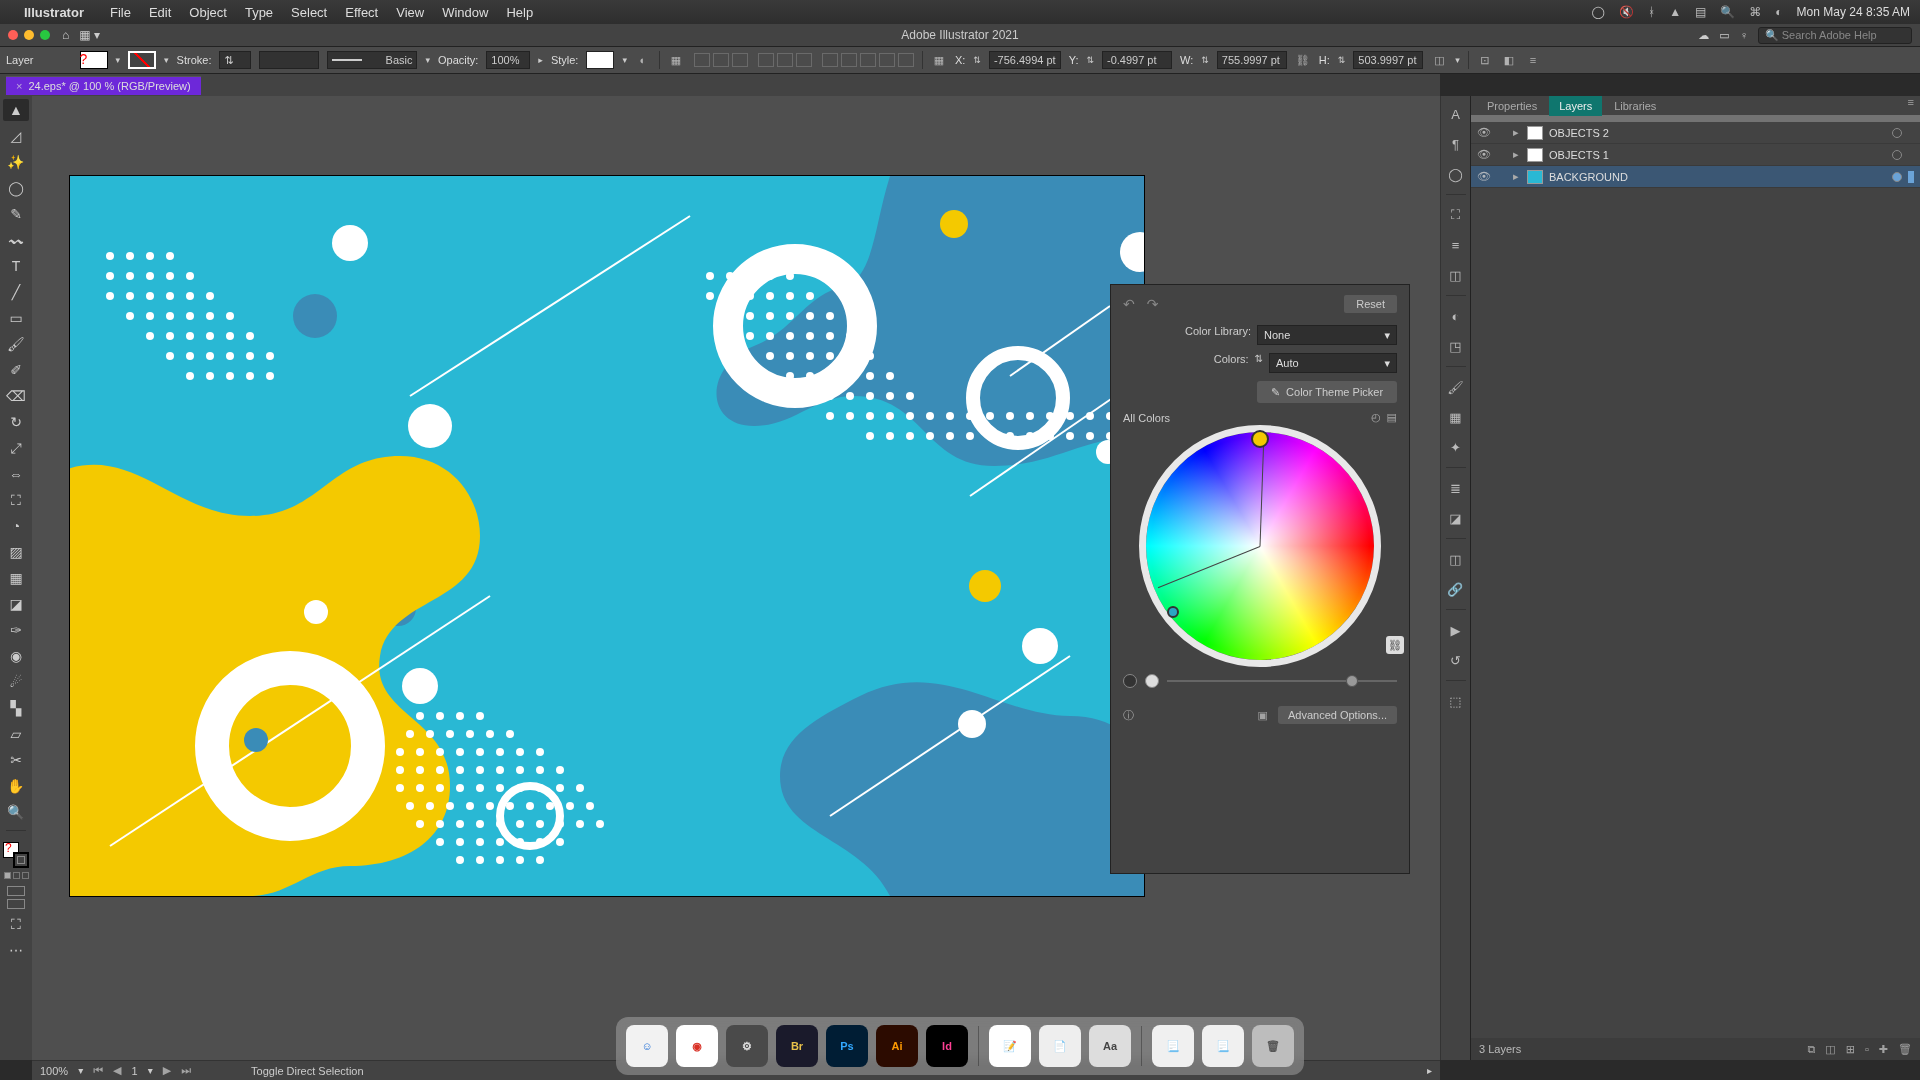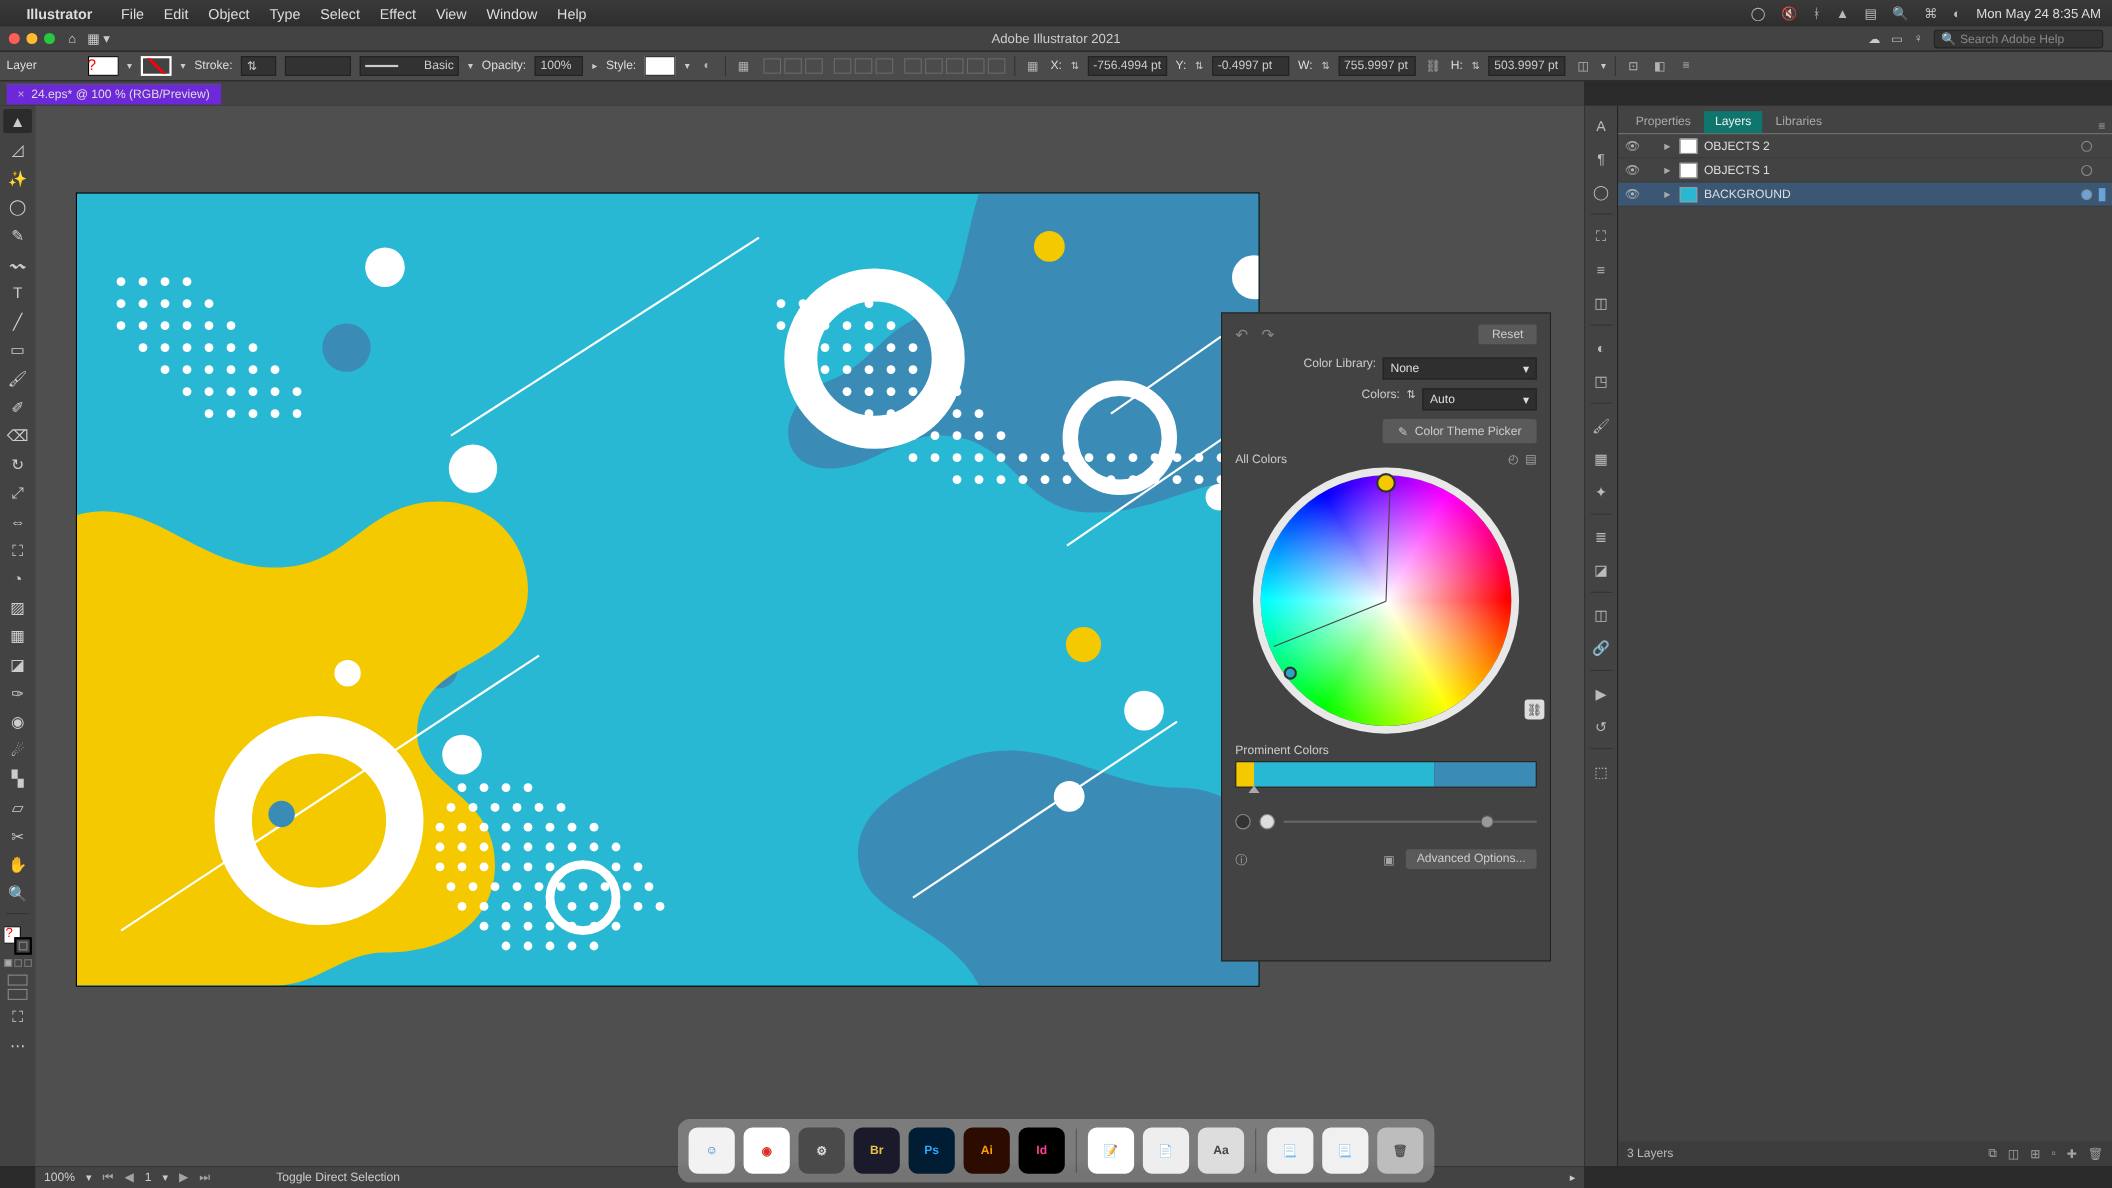--- a/index.html
+++ b/index.html
@@ -89,21 +89,21 @@
 .rp-bottom { display:flex; align-items:center; justify-content:space-between; margin-top:18px;}
 .adv-btn { background:#5a5a5a; padding:3px 10px; border-radius:3px;}
 
 
 .right-icon-strip { position:absolute; top:96px; right:450px; width:30px; bottom:20px; background:#434343; display:flex; flex-direction:column; align-items:center; gap:10px; padding-top:8px; border-left:1px solid #333;}
 .ris-icon { width:20px; height:20px; display:flex; align-items:center; justify-content:center; color:#bbb; font-size:13px;}
 .ris-sep { width:20px; height:1px; background:#333;}
 
 
 .right-panel { position:absolute; top:96px; right:0; width:450px; bottom:20px; background:#434343; border-left:1px solid #222; color:#ccc; font-size:11px;}
-.rp-tabs { display:flex; align-items:flex-end; height:26px; border-bottom:1px solid #737373; padding-left:6px; gap:2px;}
+.rp-tabs { display:flex; align-items:flex-start; height:26px; border-bottom:7px solid #737373; padding-left:6px; gap:2px;}
 .rp-tab { padding:4px 10px; color:#aaa;}
 .rp-tab.active { background:#0f766e; color:#eee;}
 .rp-tabs .menu{margin-left:auto;margin-right:6px;opacity:.7;}
 .layer-row { display:flex; align-items:center; height:22px; gap:6px; padding:0 6px; border-bottom:1px solid #3a3a3a;}
 .layer-row.sel { background:#3b5774;}
 .eye { width:14px; text-align:center; opacity:.8;}
 .lock { width:10px;}
 .disclosure { width:8px; color:#aaa;}
 .layer-thumb { width:16px; height:14px; border:1px solid #999;}
 .layer-name { flex:1; color:#ddd;}
@@ -527,21 +527,21 @@
   <div class="rp-row">
     <label>Color Library:</label>
     <div class="rp-select">
         <span>None</span>
         <span>▾</span>
       </div>
   </div>
   <div class="rp-row">
     <label>Colors:</label>
     <span style="font-size:10px;">⇅</span>
-    <div class="rp-select" style="width:104px">
+    <div class="rp-select" style="width:128px">
         <span>Auto</span>
         <span>▾</span>
       </div>
   </div>
   <div class="rp-row">
     <div class="rp-btn-wide">
         <span>✎</span>
         <span>Color Theme Picker</span>
       </div>
   </div>
@@ -555,31 +555,20 @@
   <div class="color-wheel-wrap">
     <div class="wheel-ring"></div>
     <div class="color-wheel"></div>
     <div class="cw-line" style="width:110px; transform:rotate(-88deg);"></div>
     <div class="cw-line" style="width:110px; transform:rotate(158deg);"></div>
     <div id="wheel-handles">
         <div class="cw-handle" style="left: 50%; top: 3%; background: rgb(244, 201, 0); width: 18px; height: 18px;"></div>
         <div class="cw-handle" style="left: 12%; top: 79%; background: rgb(42, 166, 196); width: 12px; height: 12px;"></div>
       </div>
     <div class="link-icon">⛓</div>
-  </div>
-  <div class="prominent-row">
-    <span>Prominent Colors</span>
-    <div class="pc-bar" id="pc-bar">
-        <div style="background: rgb(244, 201, 0); width: 6%;"></div>
-        <div style="background: rgb(41, 184, 212); width: 60%;"></div>
-        <div style="background: rgb(58, 140, 183); width: 34%;"></div>
-      </div>
-    <div class="pc-slider">
-        <div class="tri"></div>
-      </div>
   </div>
   <div class="bw-row">
     <div class="bw-dot dark"></div>
     <div class="bw-dot light"></div>
     <div class="bw-track">
         <div class="bw-thumb" style="left:78%"></div>
       </div>
   </div>
   <div class="rp-bottom">
     <span style="opacity:.7">ⓘ</span>

